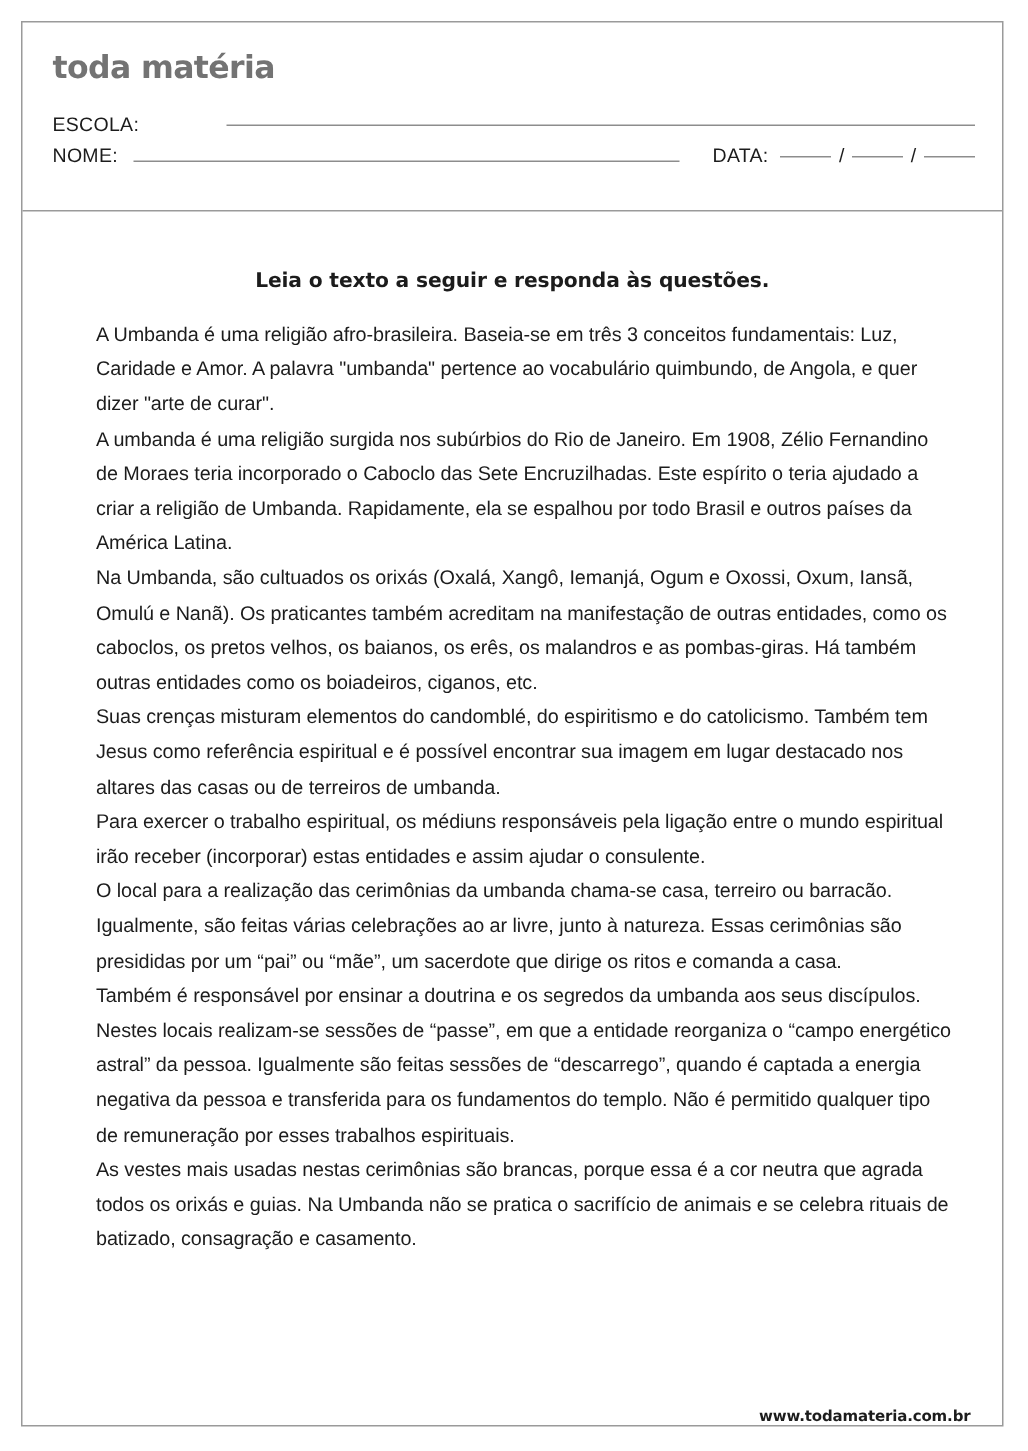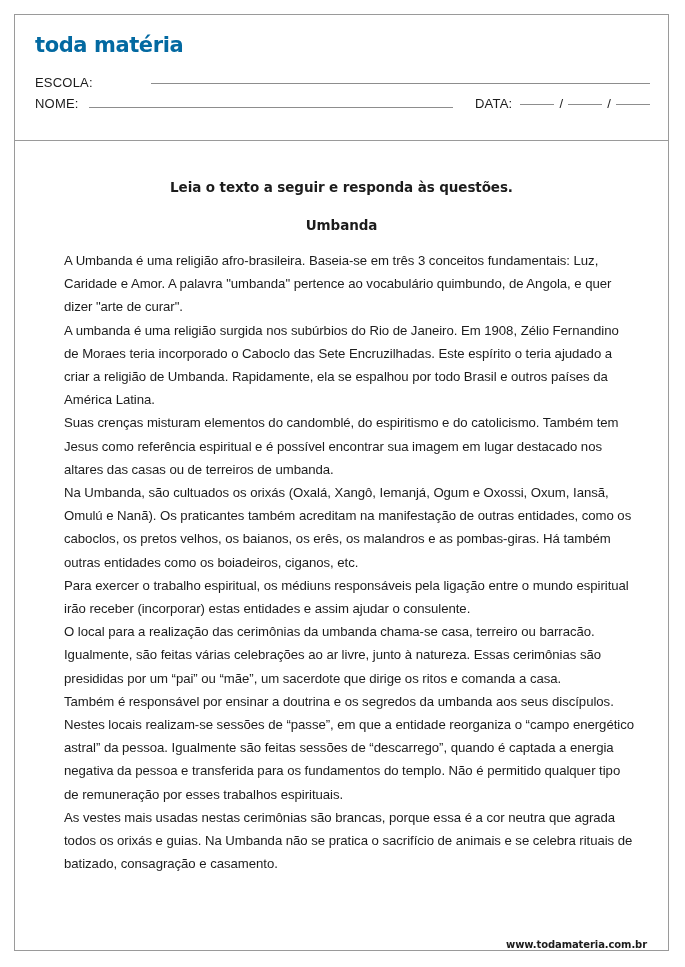--- a/index.html
+++ b/index.html
@@ -32,21 +32,21 @@
     box-sizing: border-box;
   }
   .logo {
     position: absolute;
     left: 20px;
     top: 18px;
     font-family: "DejaVu Sans", sans-serif;
     font-size: 21px;
     font-weight: bold;
     letter-spacing: -0.4px;
-    color: #0369a1;
+    color: #737373;
   }
   .field-row {
     position: absolute;
     left: 20px;
     right: 18px;
     display: flex;
     align-items: baseline;
     font-size: 13px;
     letter-spacing: 0.2px;
     color: #1c1c1c;
@@ -154,27 +154,26 @@
         <span class="date-sep">/</span>
         <span class="date-blank"></span>
         <span class="date-sep">/</span>
         <span class="date-blank"></span>
       </span>
     </div>
   </div>
 
   <div class="content">
     <div class="instruction">Leia o texto a seguir e responda às questões.</div>
-    <div class="doc-title">Umbanda</div>
 
     <div class="text-body">
       <p>A Umbanda é uma religião afro-brasileira. Baseia-se em três 3 conceitos fundamentais: Luz, Caridade e Amor. A palavra "umbanda" pertence ao vocabulário quimbundo, de Angola, e quer dizer "arte de curar".</p>
       <p>A umbanda é uma religião surgida nos subúrbios do Rio de Janeiro. Em 1908, Zélio Fernandino de Moraes teria incorporado o Caboclo das Sete Encruzilhadas. Este espírito o teria ajudado a criar a religião de Umbanda. Rapidamente, ela se espalhou por todo Brasil e outros países da América Latina.</p>
+      <p>Na Umbanda, são cultuados os orixás (Oxalá, Xangô, Iemanjá, Ogum e Oxossi, Oxum, Iansã, Omulú e Nanã). Os praticantes também acreditam na manifestação de outras entidades, como os caboclos, os pretos velhos, os baianos, os erês, os malandros e as pombas-giras. Há também outras entidades como os boiadeiros, ciganos, etc.</p>
       <p>Suas crenças misturam elementos do candomblé, do espiritismo e do catolicismo. Também tem Jesus como referência espiritual e é possível encontrar sua imagem em lugar destacado nos altares das casas ou de terreiros de umbanda.</p>
-      <p>Na Umbanda, são cultuados os orixás (Oxalá, Xangô, Iemanjá, Ogum e Oxossi, Oxum, Iansã, Omulú e Nanã). Os praticantes também acreditam na manifestação de outras entidades, como os caboclos, os pretos velhos, os baianos, os erês, os malandros e as pombas-giras. Há também outras entidades como os boiadeiros, ciganos, etc.</p>
       <p>Para exercer o trabalho espiritual, os médiuns responsáveis pela ligação entre o mundo espiritual irão receber (incorporar) estas entidades e assim ajudar o consulente.</p>
       <p>O local para a realização das cerimônias da umbanda chama-se casa, terreiro ou barracão. Igualmente, são feitas várias celebrações ao ar livre, junto à natureza. Essas cerimônias são presididas por um “pai” ou “mãe”, um sacerdote que dirige os ritos e comanda a casa.</p>
       <p>Também é responsável por ensinar a doutrina e os segredos da umbanda aos seus discípulos. Nestes locais realizam-se sessões de “passe”, em que a entidade reorganiza o “campo energético astral” da pessoa. Igualmente são feitas sessões de “descarrego”, quando é captada a energia negativa da pessoa e transferida para os fundamentos do templo. Não é permitido qualquer tipo de remuneração por esses trabalhos espirituais.</p>
       <p>As vestes mais usadas nestas cerimônias são brancas, porque essa é a cor neutra que agrada todos os orixás e guias. Na Umbanda não se pratica o sacrifício de animais e se celebra rituais de batizado, consagração e casamento.</p>
     </div>
 
   </div>
 
   <div class="site-url">www.todamateria.com.br</div>
 </div>

